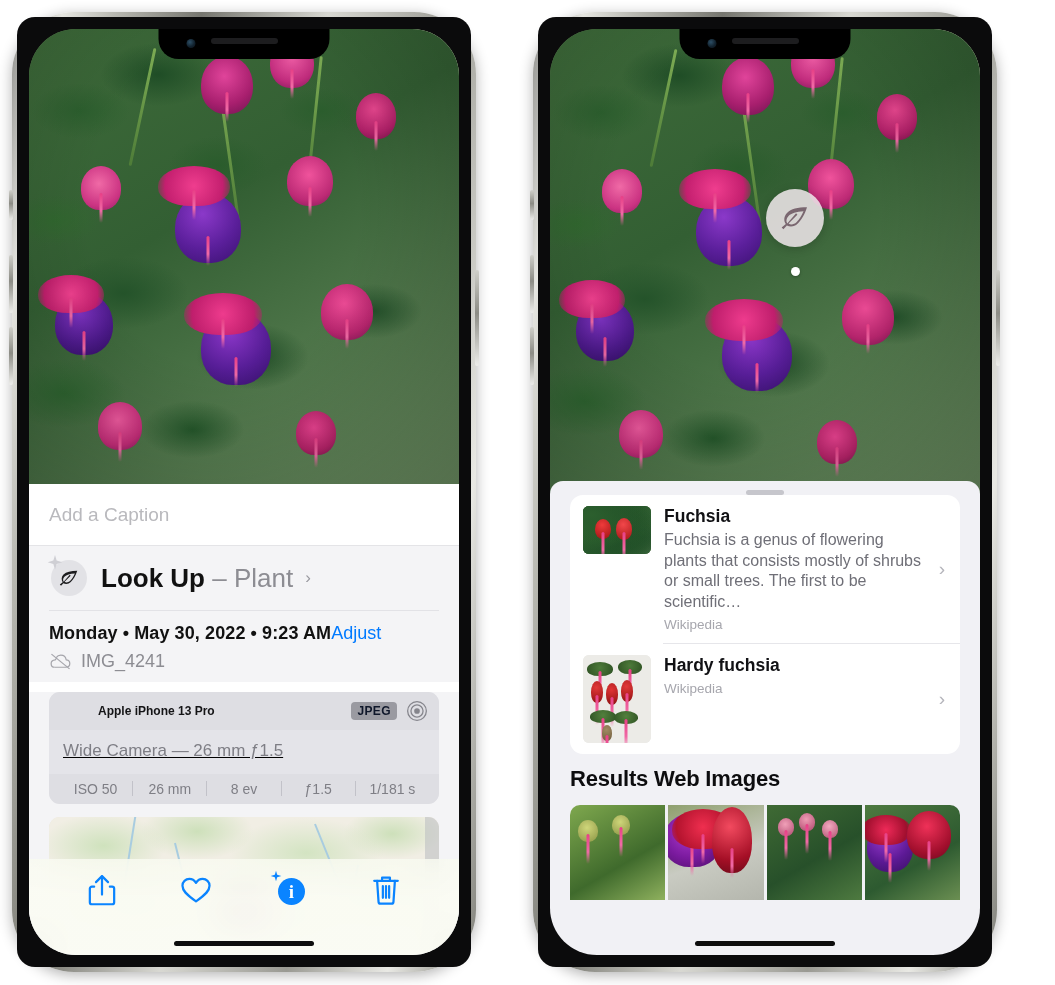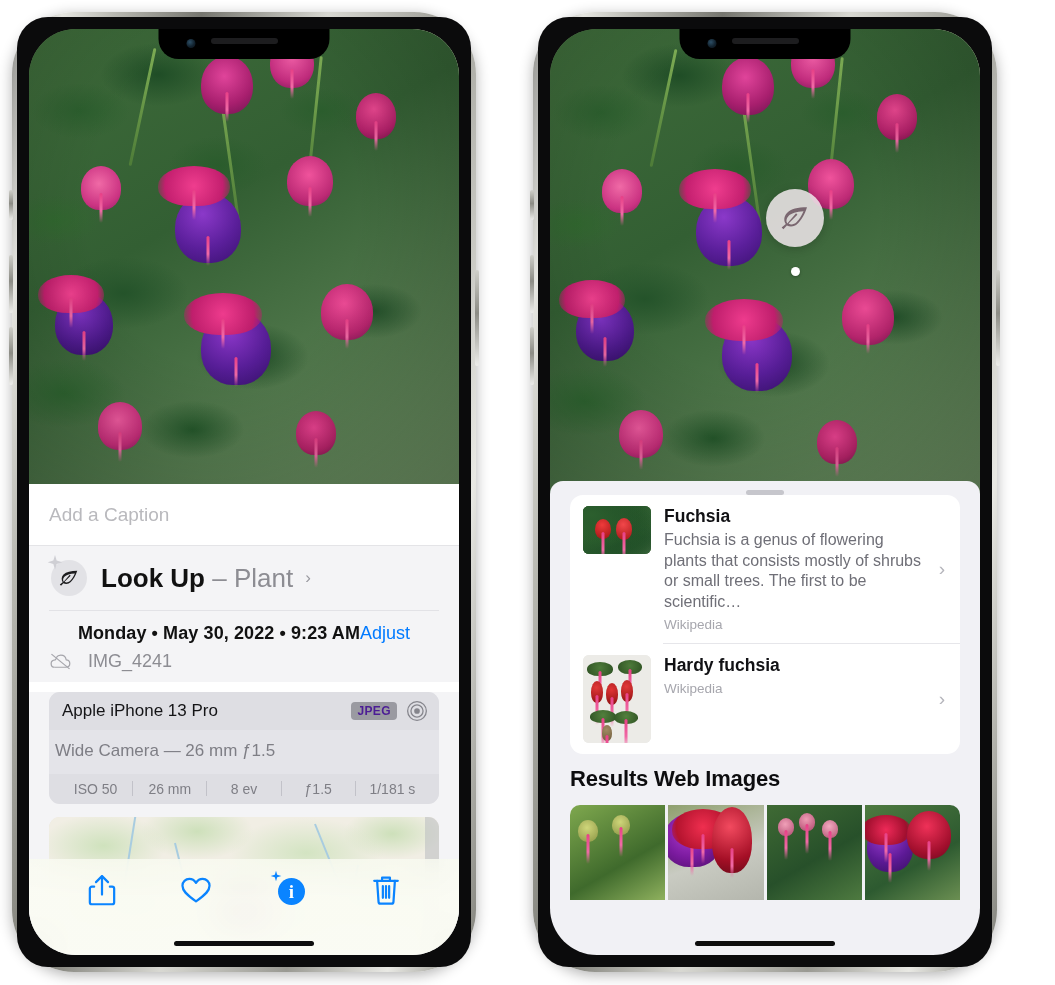--- a/index.html
+++ b/index.html
@@ -19,21 +19,21 @@
     background: linear-gradient(100deg,#8d8d8a 0%,#e6e6e1 8%,#b9b9b2 16%,#76766f 30%,#d8d8d2 50%,#9a9a93 70%,#e9e9e4 86%,#7e7e77 100%);
     padding: 5px;
     box-shadow: 0 3px 14px rgba(0,0,0,.30);
   }
   .phone.left  { left: 12px;  top: 12px; }
   .phone.right { left: 533px; top: 12px; }
 
   .bezel {
     position: relative;
     width: 100%; height: 100%;
-    border-radius: 31px;
+    border-radius: 18px;
     background: #0b0b0c;
     padding: 12px;
   }
   .screen {
     position: relative;
     width: 100%; height: 100%;
     border-radius: 47px;
     overflow: hidden;
     background: #000;
   }
@@ -162,47 +162,47 @@
   .lookicon svg { width:22px; height:22px; }
   .spark {
     position:absolute; left:-7px; top:-6px; width:14px; height:14px;
     color:#cfcfd4;
   }
   .lookup .txt { font-size:26px; font-weight:700; color:#111; }
   .lookup .txt .dim { font-weight:400; color:#8d8d93; }
   .chev { color:#9a9aa0; font-size:17px; margin-left:-2px; }
 
   .metablock { background:#f4f4f6; padding: 12px 20px 10px 20px; }
-  .metarow1 { display:flex; align-items:baseline; justify-content:center; }
+  .metarow1 { display:flex; align-items:baseline; justify-content:flex-start; }
   .datetext { font-size:18px; font-weight:700; color:#111; letter-spacing:.1px;}
   .adjust { font-size:18px; color:#007aff; }
-  .metarow2 { display:flex; align-items:center; gap:16px; margin-top:7px; }
+  .metarow2 { display:flex; align-items:center; gap:9px; margin-top:7px; }
   .metarow2 svg { width:23px; height:19px; }
   .fname { font-size:18px; color:#8d8d93; }
 
   .camcard {
     margin: 10px 20px 0 20px;
     border-radius: 11px; overflow:hidden;
     background:#e7e7eb;
     font-size: 0;
   }
   .camhdr {
     display:flex; align-items:center; justify-content:space-between;
     padding: 8px 11px 8px 13px;
     background:#dedee3;
   }
-  .camname { font-size:17px; font-weight:400; color:#141416; }
+  .camname { font-size:12px; font-weight:700; color:#141416;margin-left:36px; }
   .camhdr-r { display:flex; align-items:center; gap:9px; }
   .fmt {
-    font-size:12px; font-weight:700; color:#4c1d95;
+    font-size:12px; font-weight:700; color:#0f172a;
     background:#9a9aa1; border-radius:4px; padding:2px 6px;
     letter-spacing:.4px;
   }
   .lens { width:22px; height:22px; }
-  .cambody { padding: 9px 13px 10px 6px; background:#e4e4e9; }
+  .cambody { padding: 9px 13px 10px 14px; background:#e4e4e9;text-decoration:underline; }
   .camline { font-size:17px; color:#7e7e85; line-height:1.45; }
   .camline2 { display:flex; align-items:center; justify-content:space-between; }
   .vibrant {
     font-size:12.5px; color:#7e7e85; letter-spacing:.5px;
     border:1px solid #b2b2b9; border-radius:10px; padding:2px 9px;
   }
   .camfoot {
     display:flex; align-items:center; background:#dedee3;
     padding: 7px 10px; gap:0;
   }

